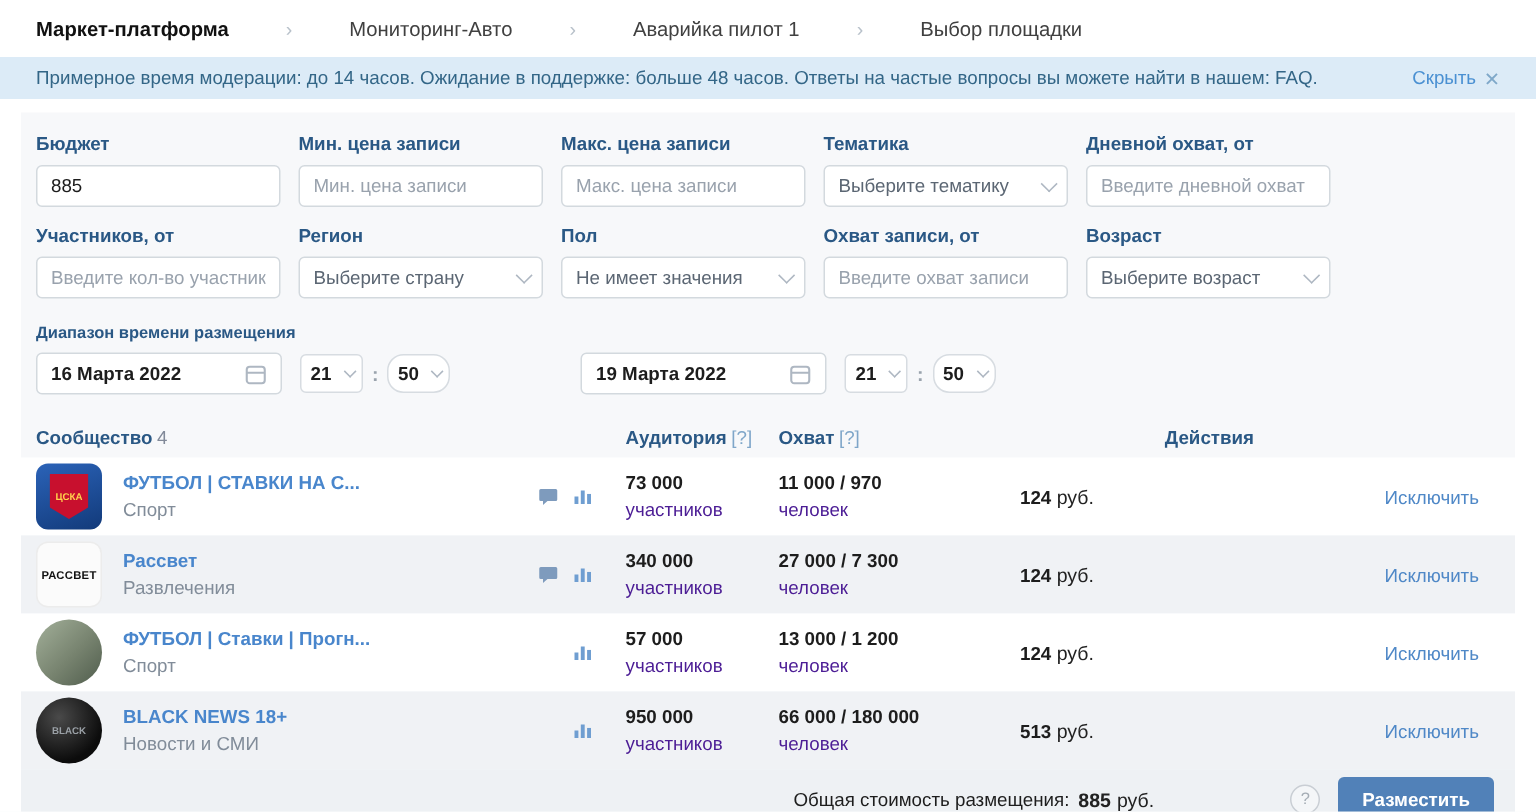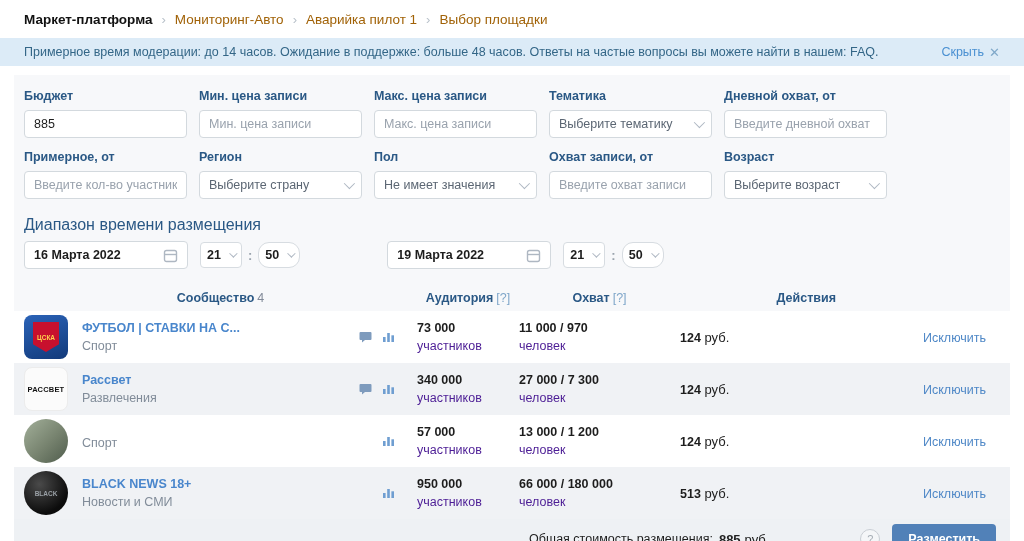--- a/index.html
+++ b/index.html
@@ -1,21 +1,21 @@
 <!DOCTYPE html>
 <html><head>
 <meta charset="utf-8">
 <style>
   * { margin:0; padding:0; box-sizing:border-box; }
   html,body { background:#fff; }
   body { width:1024px; height:541px; font-family:"Liberation Sans", sans-serif; font-size:13px; color:#222; overflow:hidden; }
 
   
-  .breadcrumb { height:38px; display:flex; align-items:center; padding:0 24px; background:#fff; }
-  .bc-item { color:#a16207; font-size:13.5px; cursor:pointer; }
+  .breadcrumb { height:38px; display:flex; align-items:center; padding:0 24px; background:#fff;gap:29px; }
+  .bc-item { color:#404040; font-size:13.5px; cursor:pointer; }
   .bc-item.first { font-weight:bold; color:#111; }
   .bc-sep { color:#b8c1ca; margin:0 9px; font-size:13px; }
 
   
   .banner { height:28px; background:#dcebf7; display:flex; align-items:center; padding:0 24px; justify-content:space-between; }
   .banner-text { color:#336687; font-size:12.5px; }
   .banner-hide { color:#4a90d2; font-size:12.5px; cursor:pointer; display:flex; align-items:center; gap:5px;justify-content:flex-end; }
   .banner-hide .x { color:#7fa8c9; font-size:13px; }
 
   
@@ -23,33 +23,33 @@
 
   
   .filters-grid { display:grid; grid-template-columns:repeat(5,163px); column-gap:11px; row-gap:13px;gap:12px; }
   .field label { display:block; color:#2a5885; font-weight:bold; font-size:12.5px; margin-bottom:7px; }
   .tbox { width:100%; height:28px; border:1px solid #d3d9de; border-radius:4px; background:#fff; padding:0 9px; font-size:12.5px; color:#1d1d1d; font-family:"Liberation Sans", sans-serif; }
   .tbox::placeholder { color:#99a2ad; }
   .selectbox { width:100%; height:28px; border:1px solid #d3d9de; border-radius:4px; background:#fff; padding:0 9px; display:flex; align-items:center; justify-content:space-between; cursor:pointer; color:#5b6673; font-size:12.5px; }
   .chev { width:8px; height:8px; border-right:1.6px solid #aeb7c2; border-bottom:1.6px solid #aeb7c2; transform:rotate(45deg) translateY(-2px); flex:none; }
 
   
-  .date-label { color:#2a5885; font-weight:normal; font-size:16px; margin-top:17px; margin-bottom:7px; }
+  .date-label { color:#2a5885; font-weight:bold; font-size:11px; margin-top:17px; margin-bottom:7px; }
   .date-row { display:flex; align-items:center;font-weight:bold; }
   .datebox { width:164px; height:28px; border:1px solid #d3d9de; border-radius:4px; background:#fff; padding:0 9px; display:flex; align-items:center; justify-content:space-between; font-size:12.5px; color:#1d1d1d; cursor:pointer; }
   .timebox { width:42px; height:26px; border:1px solid #d7dce1; border-radius:4px; background:#fff; padding:0 6px; display:flex; align-items:center; justify-content:space-between; font-size:12.5px; color:#1d1d1d; margin-left:12px; cursor:pointer; }
   .timebox .chev { width:6px; height:6px; }
   .colon { color:#9aa3ad; margin-left:6px; }
   .colon + .timebox { margin-left:6px;border-radius:11px; }
   .date-gap { margin-left:87px; }
 
   
   .thead, .trow { display:grid; grid-template-columns:393px 102px 161px 170px 1fr; align-items:center; }
   .thead { margin-top:16px; height:26px; }
-  .th { color:#2a5885; font-weight:bold; font-size:12.5px;text-align:center; }
+  .th { color:#2a5885; font-weight:bold; font-size:12.5px; }
   .th .count { color:#828a99; font-weight:normal; margin-left:3px; }
   .th .help { color:#7fa6c9; font-weight:normal; margin-left:3px; }
   .th.actions, .td.actions { text-align:right; padding-right:14px; }
 
   .trow { height:52px; margin:0 -10px; padding:0 10px; width:996px; }
   .trow.striped { background:#f0f2f5; }
   .trow { background:#fff; }
   .trow:nth-of-type(odd) {}
   .community-cell { display:flex; align-items:center; height:100%; }
   .avatar { width:44px; height:44px; flex:none; display:flex; align-items:center; justify-content:center; overflow:hidden; cursor:pointer; }
@@ -120,21 +120,21 @@
       <div class="selectbox">
         <span>Выберите тематику</span>
         <span class="chev"></span>
       </div>
     </div>
     <div class="field">
       <label>Дневной охват, от</label>
       <input class="tbox" placeholder="Введите дневной охват" style="">
     </div>
     <div class="field">
-      <label>Примерное, от</label>
+      <label>Участников, от</label>
       <input class="tbox" placeholder="Введите кол-во участников" style="">
     </div>
     <div class="field">
       <label>Регион</label>
       <div class="selectbox">
         <span>Выберите страну</span>
         <span class="chev"></span>
       </div>
     </div>
     <div class="field">
@@ -277,20 +277,21 @@
     </div>
     <div class="td actions">
       <span class="excl">Исключить</span>
     </div>
   </div>
 
   <div class="trow">
     <div class="community-cell">
       <div class="avatar av-circle av-photo"></div>
       <div class="nameblock">
+        <div class="gname">ФУТБОЛ | Ставки | Прогн...</div>
         <div class="gcat">Спорт</div>
       </div>
       <div class="row-icons">
         <svg width="13" height="12" viewBox="0 0 13 12">
             <rect x="1" y="6" width="2.6" height="5" fill="#6f9ed1"></rect>
             <rect x="5.2" y="2" width="2.6" height="9" fill="#6f9ed1"></rect>
             <rect x="9.4" y="4.3" width="2.6" height="6.7" fill="#6f9ed1"></rect>
           </svg>
       </div>
     </div>

